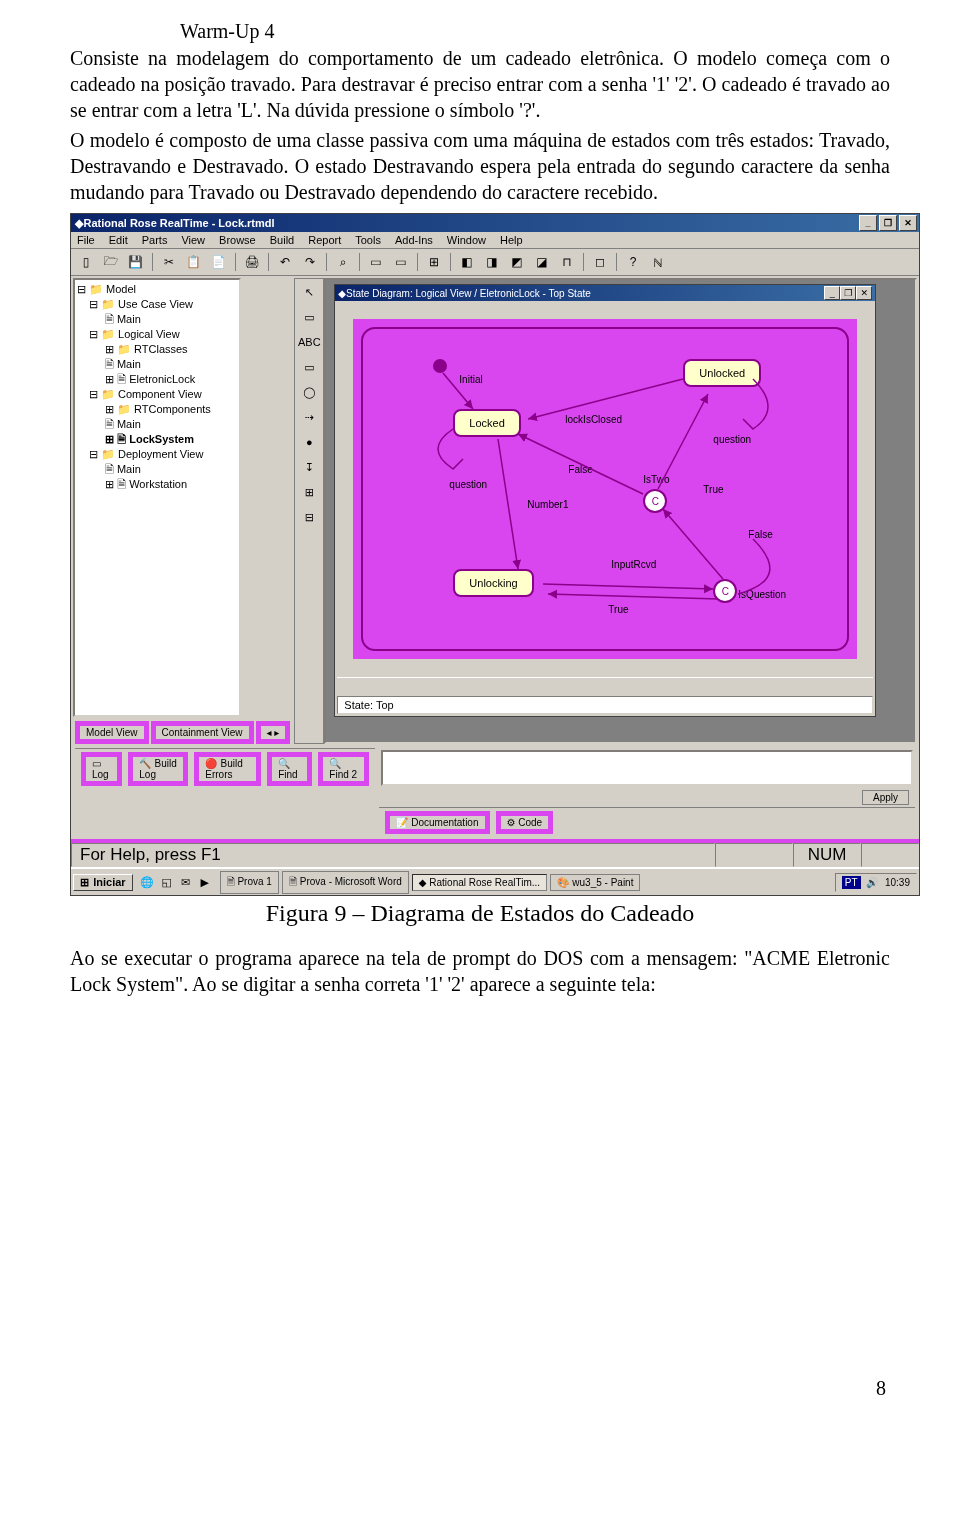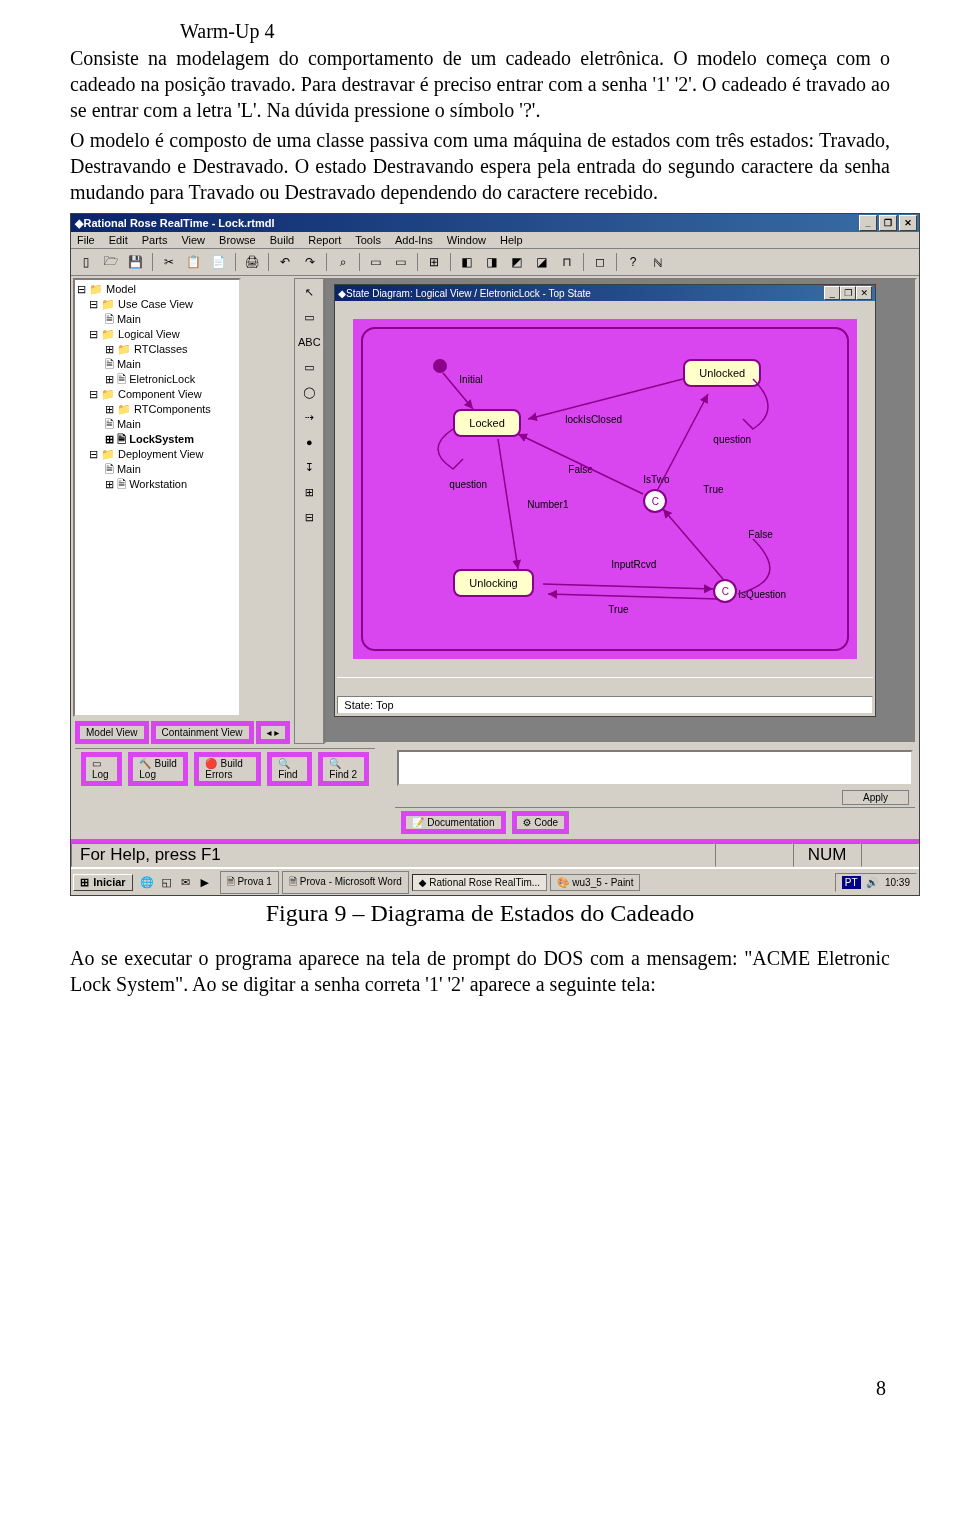--- a/index.html
+++ b/index.html
@@ -182,21 +182,21 @@
   .scroll-h {
     height:16px; background:#d4d0c8;
     border-top:1px solid #fff;
     margin:0 2px 2px 2px;
   }
   .status-state {
     font-size:11px; padding:2px 6px; background:#fff; border:1px inset #d4d0c8; margin:2px;
   }
   .lower-panels {
     display:flex;
-    gap:20px;
+    gap:4px;
     padding:2px 4px;
   }
   .tree-tabs {
     display:flex;
     padding:2px 4px;
     font-size:10px;
     gap:2px;
   }
   .tab {
     border:5px solid #d946ef;
@@ -212,21 +212,21 @@
   .doc-textarea {
     background:#fff;
     border:2px inset #d4d0c8;
     height:32px;
     margin:2px;
   }
   .apply-row {
     display:flex; justify-content:flex-end; padding:2px 6px;
   }
   .apply-btn {
-    font-size:10px; padding:1px 20px;
+    font-size:10px; padding:1px 10px;
     border:1px solid #808080; background:#d4d0c8;
   }
   .bottom-tabs {
     display:flex; gap:6px; font-size:10px; padding:3px 6px;
     border-top:1px solid #808080;
   }
   .status-bar {
     display:flex; border-top:4px solid #d946ef;
     font-size:17px;
   }

